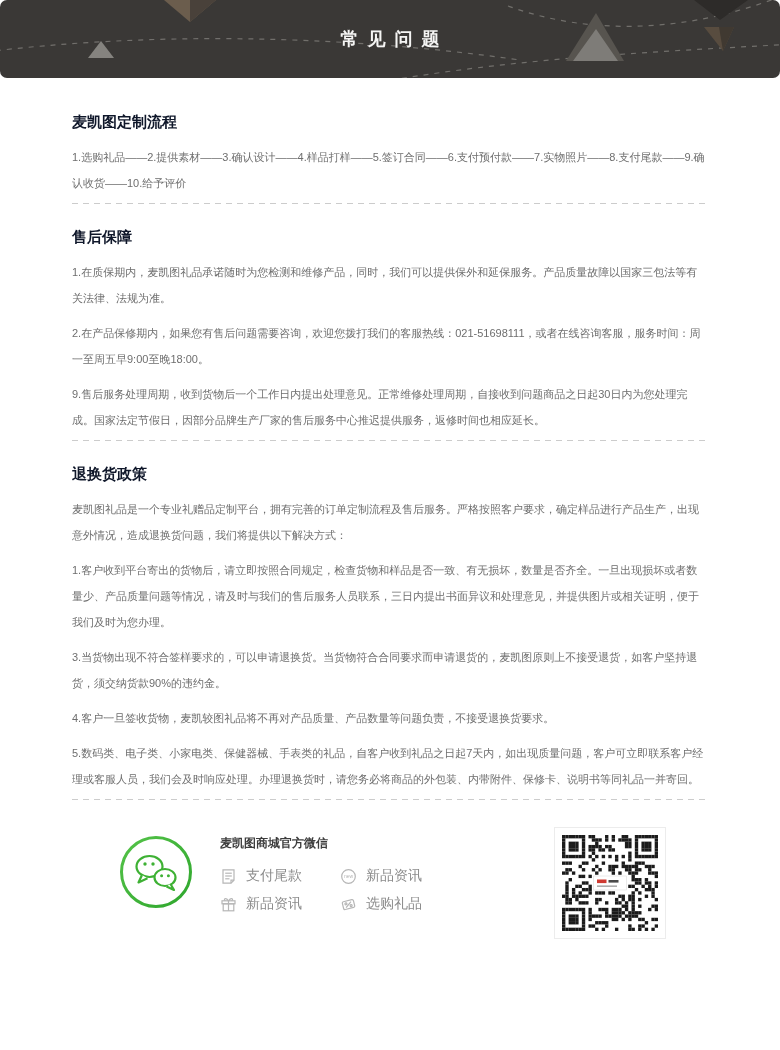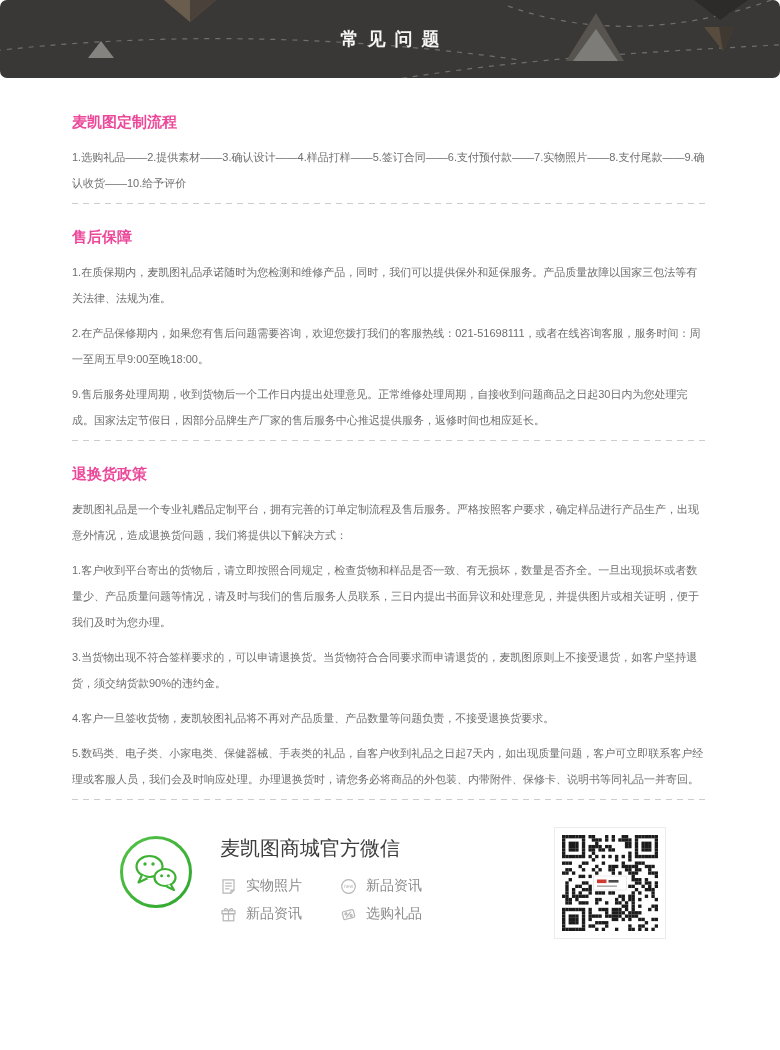--- a/index.html
+++ b/index.html
@@ -11,37 +11,37 @@
   .banner{
     position:relative;height:78px;background:#3a3836;overflow:hidden;border-radius:7px;
   }
   .banner .deco{position:absolute;left:0;top:0;}
   .banner-title{
     position:relative;z-index:2;text-align:center;line-height:78px;
     color:#f5f5f4;font-size:18px;font-weight:bold;letter-spacing:9px;text-indent:9px;
   }
   .content{padding:34px 72px 0;}
   .sec-h{
-    margin:0 0 12px;font-size:15px;font-weight:bold;color:#ec4899;line-height:20px;
+    margin:0 0 12px;font-size:15px;font-weight:bold;color:#0f172a;line-height:20px;
   }
   .txt{
     margin:0 0 9px;font-size:11px;color:#6e6e6e;line-height:26px;
     word-break:break-all;
   }
   section .txt:last-child{margin-bottom:0;}
   .divider{
     height:1px;margin:7px 0 23px;
     background:repeating-linear-gradient(90deg,#cccccc 0 6px,transparent 6px 11px);
   }
   .footer{
     display:flex;align-items:flex-start;padding:4px 2px 0 46px;
   }
   .wechat{flex:0 0 auto;margin-top:7px;}
   .finfo{margin-left:26px;padding-top:8px;}
-  .ftitle{font-size:20px;font-weight:normal;color:#3d3d3d;margin:0 0 15px;}
+  .ftitle{font-size:12px;font-weight:bold;color:#3d3d3d;margin:0 0 15px;}
   .fgrid{
     display:grid;grid-template-columns:auto auto;column-gap:38px;row-gap:10px;
   }
   .fitem{display:flex;align-items:center;font-size:14px;color:#8b8b8b;}
   .fitem svg{margin-right:9px;flex:0 0 auto;}
   .qr-box{
     margin-left:auto;margin-right:40px;background:#fff;border:1px solid #ececec;
     padding:7px;width:96px;height:96px;
   }
 </style>
@@ -131,21 +131,21 @@
         <div class="fgrid">
 
           <div class="fitem">
             <svg width="17" height="17" viewBox="0 0 17 17" fill="none" stroke="#b6b6b6" stroke-width="1.2">
               <path d="M 3 1.8 H 14 V 12.2 L 11 15.2 H 3 Z"></path>
               <path d="M 11 15.2 V 12.2 H 14"></path>
               <line x1="5.2" y1="5.2" x2="11.8" y2="5.2"></line>
               <line x1="5.2" y1="8" x2="11.8" y2="8"></line>
               <line x1="5.2" y1="10.8" x2="9.5" y2="10.8"></line>
             </svg>
-            <span>实物照片</span>
+            <span>支付尾款</span>
           </div>
 
           <div class="fitem">
             <svg width="17" height="17" viewBox="0 0 17 17">
               <circle cx="8.5" cy="8.5" r="6.8" fill="none" stroke="#b6b6b6" stroke-width="1.2"></circle>
               <text x="8.5" y="10.4" text-anchor="middle" font-size="5" fill="#b6b6b6" font-family="Liberation Sans, sans-serif">new</text>
             </svg>
             <span>新品资讯</span>
           </div>
 

